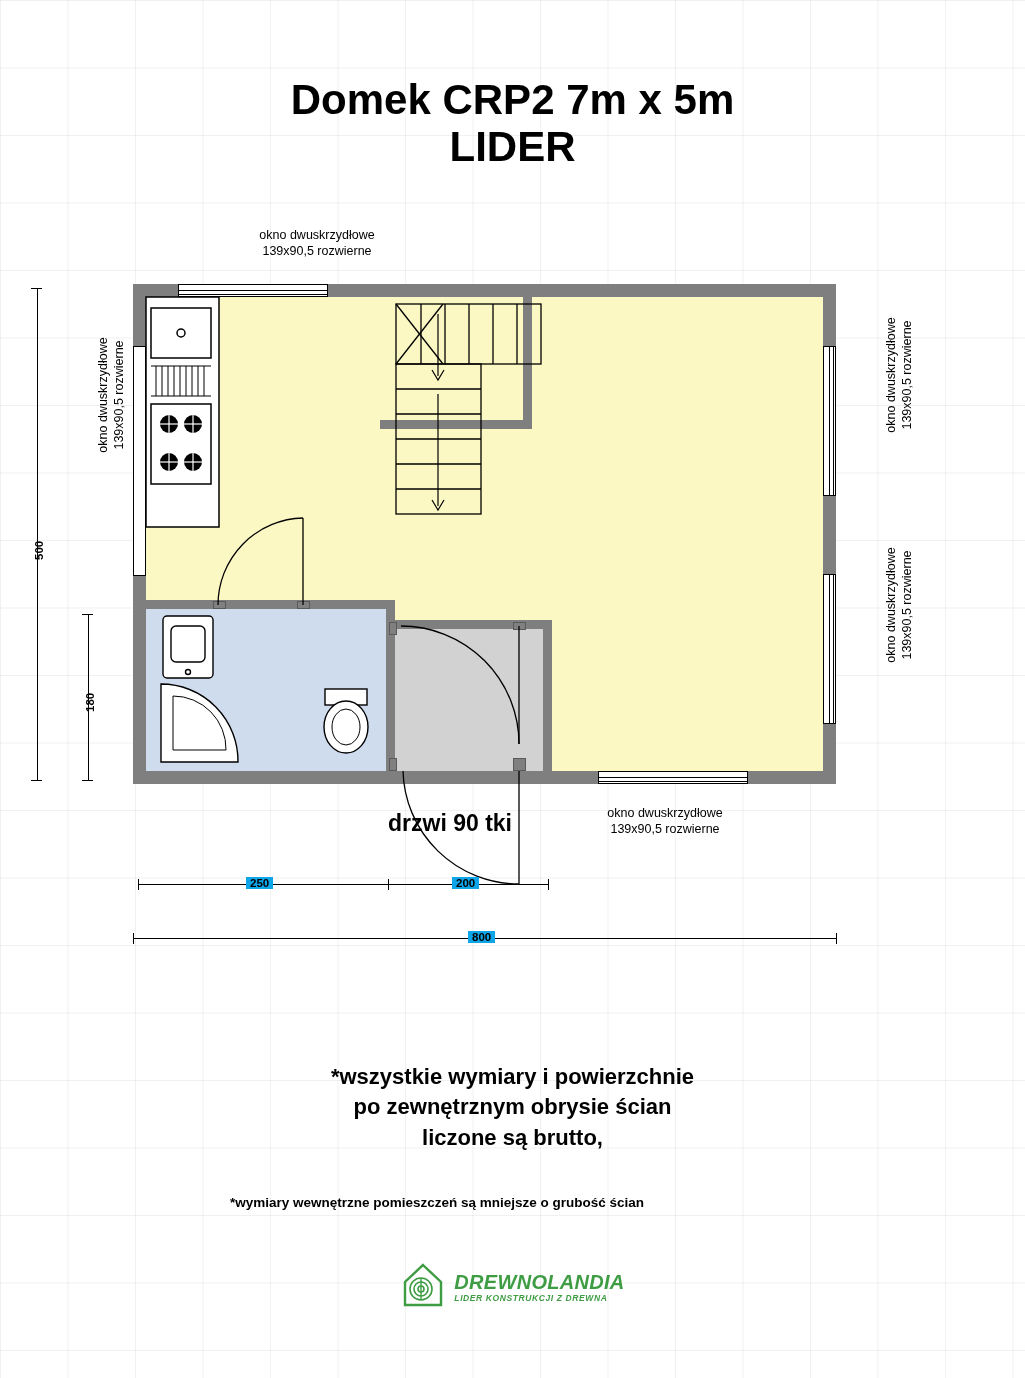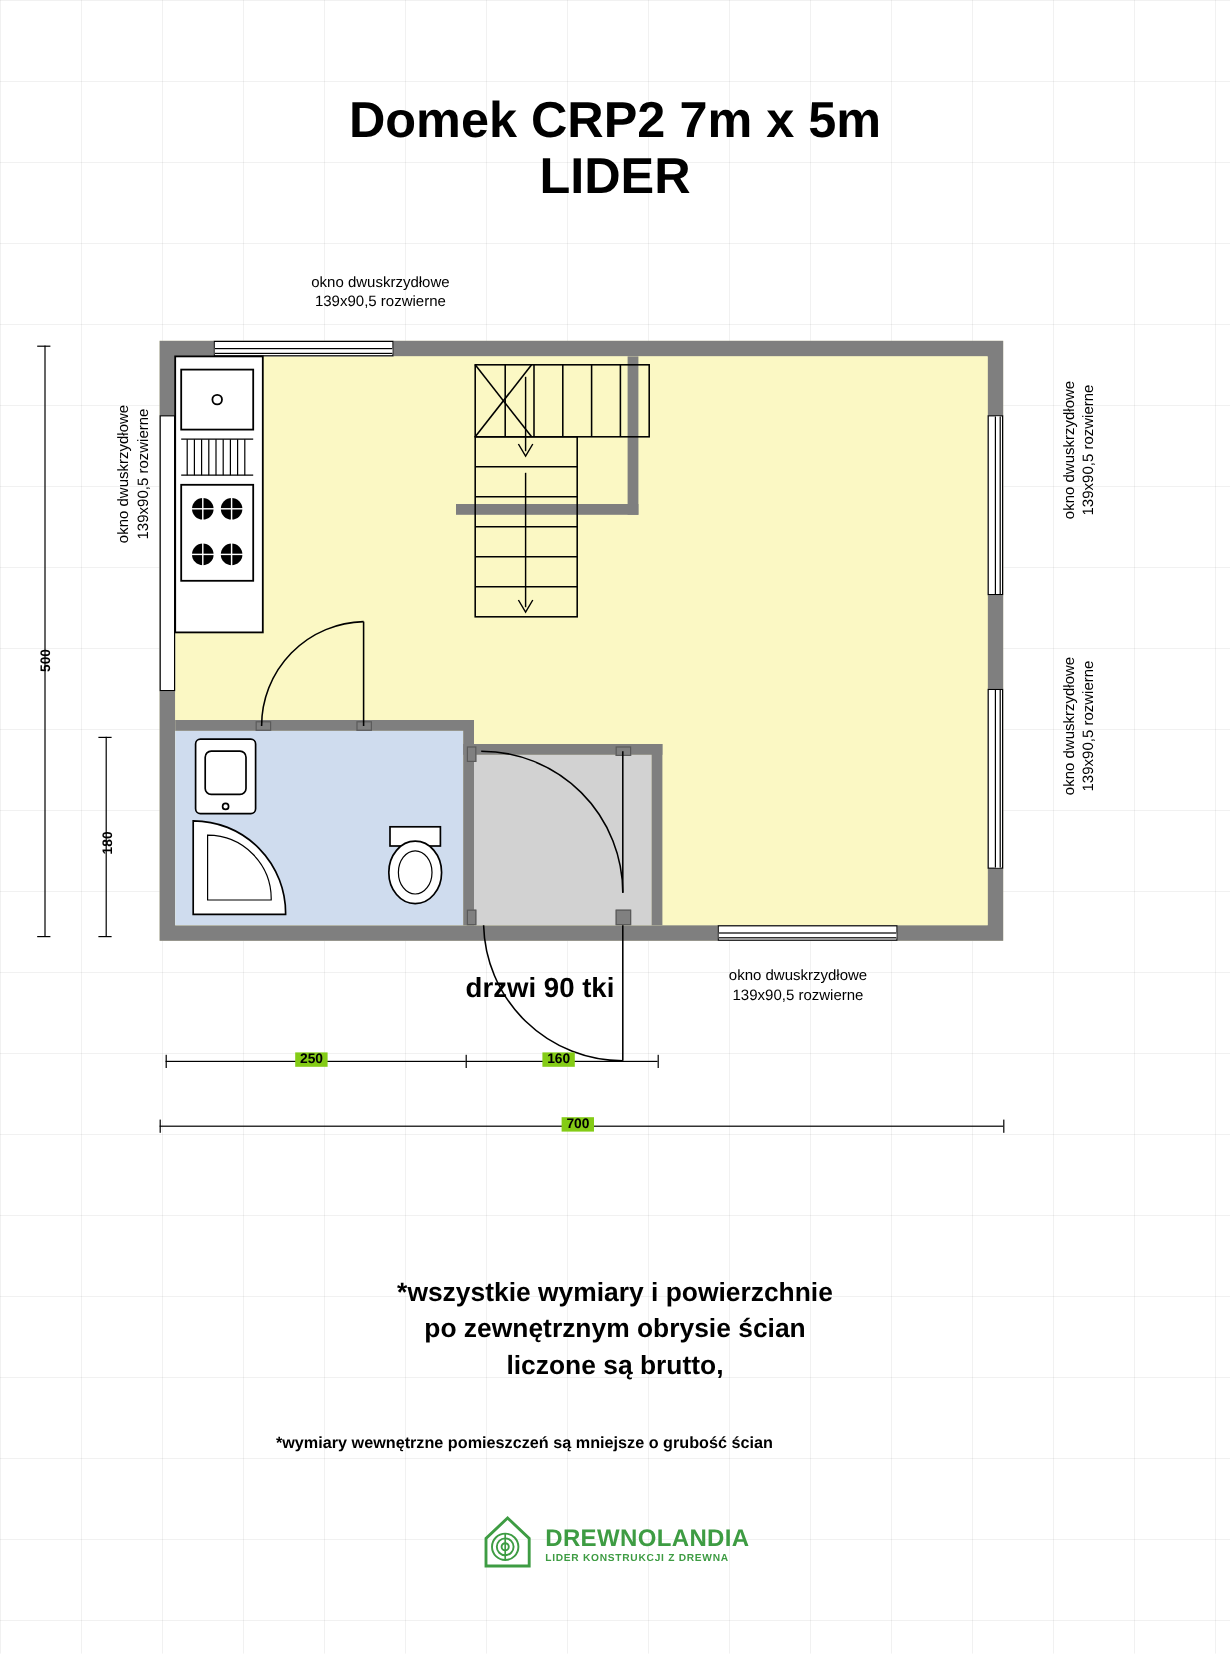--- a/index.html
+++ b/index.html
@@ -183,21 +183,21 @@
     background: #000;
   }
   .dim-h { height: 1px; }
   .dim-v { width: 1px; }
   .dim-tick-v { position: absolute; width: 1px; height: 11px; background: #000; }
   .dim-tick-h { position: absolute; height: 1px; width: 11px; background: #000; }
   .dim-text {
     position: absolute;
     font-size: 11.5px;
     font-weight: bold;
-    background: #84cc16;
+    background: #0ea5e9;
     padding: 0 4px;
     white-space: nowrap;
   }
   .dim-text-v {
     position: absolute;
     font-size: 11.5px;
     font-weight: bold;
     transform-origin: 0 0;
     transform: rotate(-90deg);
     white-space: nowrap;
@@ -225,20 +225,21 @@
   }
   .logo-wrap {
     position: absolute;
     top: 1262px;
     left: 0;
     width: 1025px;
     display: flex;
     justify-content: center;
     align-items: center;
     gap: 8px;
+    font-style: italic;
   }
   .logo-text-block { line-height: 1; }
   .logo-name {
     font-size: 20px;
     font-weight: bold;
     color: #3e9c43;
     letter-spacing: 0.3px;
   }
   .logo-tag {
     font-size: 8.5px;
@@ -422,26 +423,26 @@
 <div class="dim-tick-h" style="left:82px; top:780px;"></div>
 <div class="dim-text-v" style="left:84px; top:712px;">180</div>
 
 <div class="dim-line dim-h" style="left:138px; top:884px; width:250px;"></div>
 <div class="dim-tick-v" style="left:138px; top:879px;"></div>
 <div class="dim-tick-v" style="left:388px; top:879px;"></div>
 <div class="dim-text" style="left:246px; top:877px;">250</div>
 
 <div class="dim-line dim-h" style="left:388px; top:884px; width:160px;"></div>
 <div class="dim-tick-v" style="left:548px; top:879px;"></div>
-<div class="dim-text" style="left:452px; top:877px;">160</div>
+<div class="dim-text" style="left:452px; top:877px;">200</div>
 
 <div class="dim-line dim-h" style="left:133px; top:938px; width:703px;"></div>
 <div class="dim-tick-v" style="left:133px; top:933px;"></div>
 <div class="dim-tick-v" style="left:836px; top:933px;"></div>
-<div class="dim-text" style="left:468px; top:931px;">700</div>
+<div class="dim-text" style="left:468px; top:931px;">800</div>
 
 <div class="note-main">
   <div>*wszystkie wymiary i powierzchnie</div>
   <div>po zewnętrznym obrysie ścian</div>
   <div>liczone są brutto,</div>
 </div>
 <div class="note-sub">*wymiary wewnętrzne pomieszczeń są mniejsze o grubość ścian</div>
 
 <div class="logo-wrap">
   <span>

